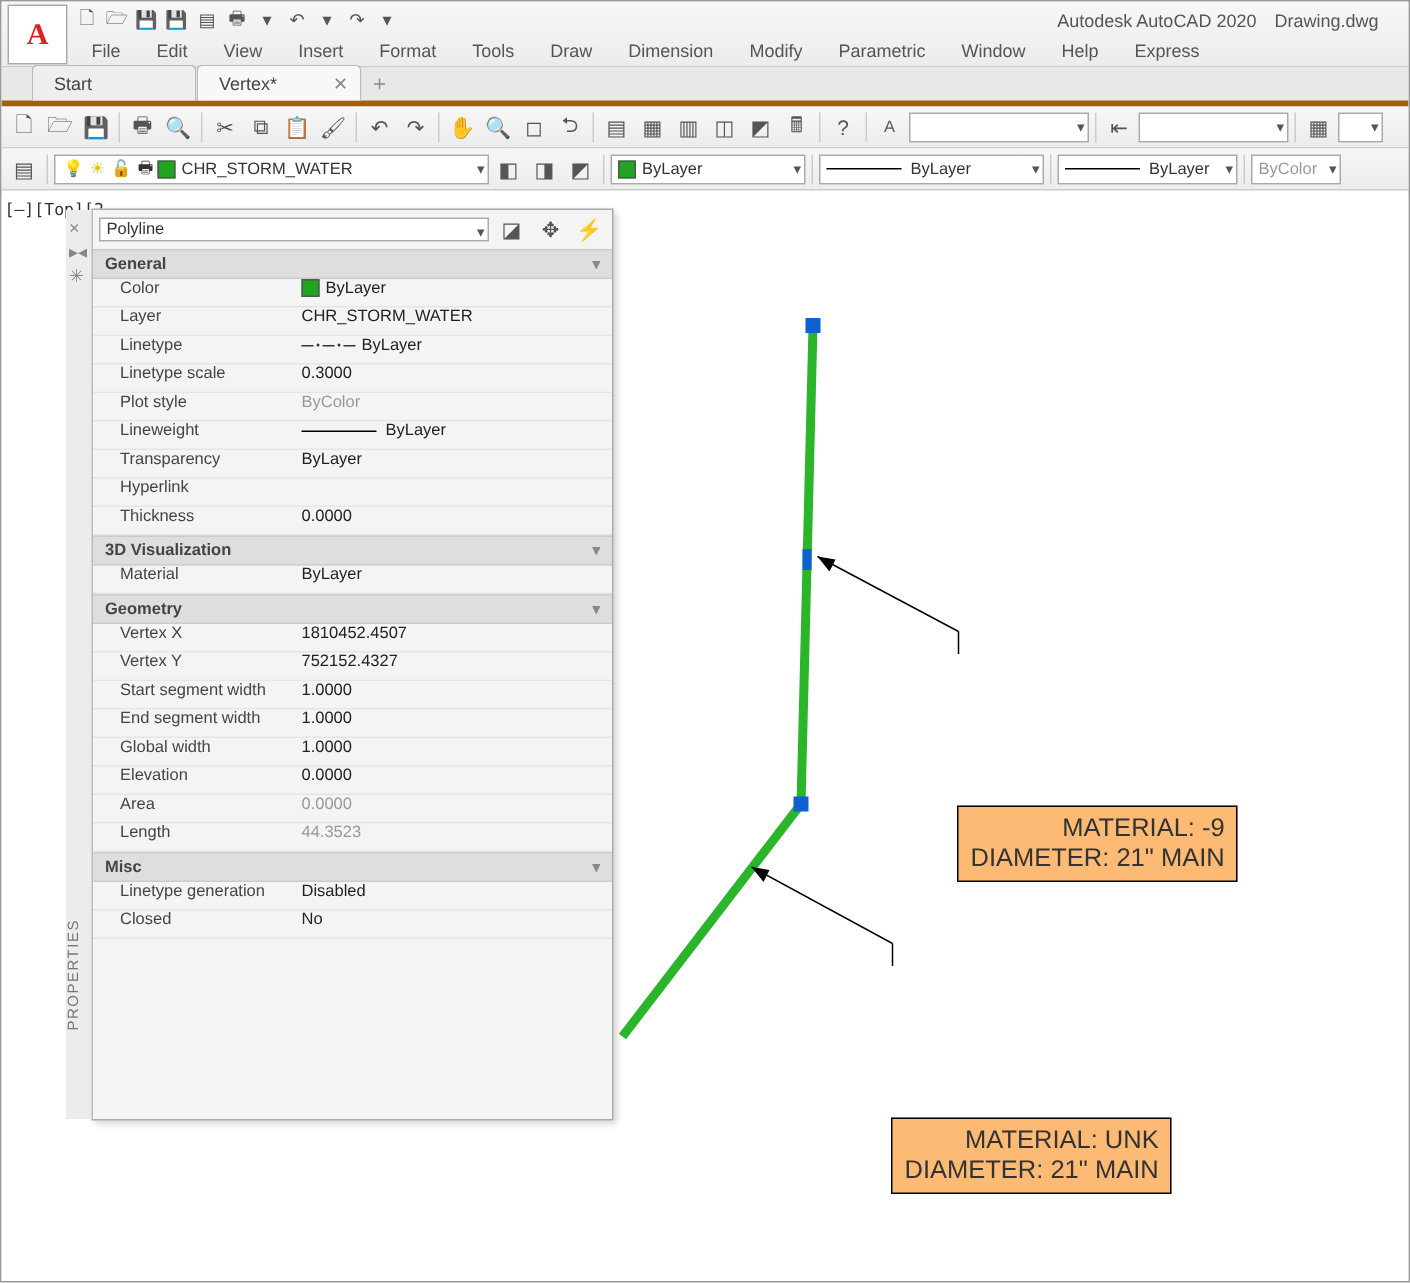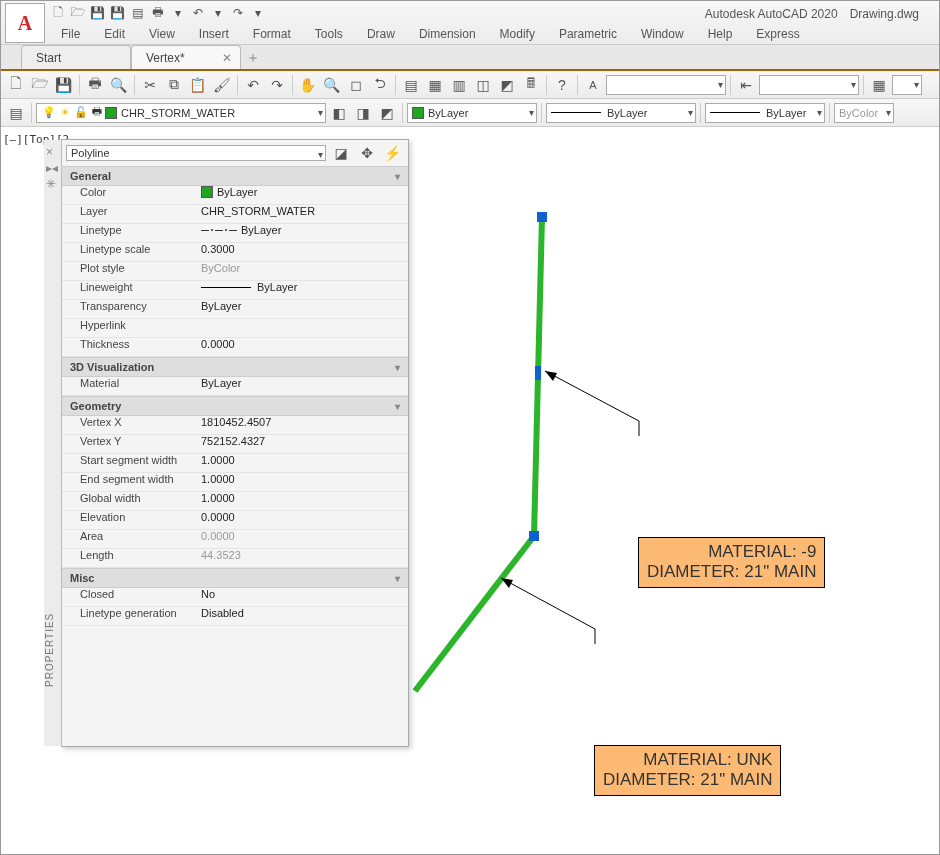--- a/index.html
+++ b/index.html
@@ -5,21 +5,21 @@
   * { box-sizing: border-box; margin:0; padding:0; }
   body { font-family: "Segoe UI", Tahoma, Arial, sans-serif; font-size:12px; color:#333; background:#fff; width:940px; height:855px; overflow:hidden; position:relative; border:1px solid #999; }
   .titlebar { height:44px; background:linear-gradient(#f7f7f7,#ececec); border-bottom:1px solid #ccc; display:flex; align-items:flex-start; }
   .app-icon { width:40px; height:40px; margin:2px 4px 0 4px; background:#fff; border:1px solid #aaa; display:flex; align-items:center; justify-content:center; }
   .app-icon span { font-family:Georgia, serif; font-size:20px; font-weight:bold; color:#d22; }
   .title-buttons { display:flex; gap:2px; padding:3px 0 0 0; }
   .tbtn { width:18px; height:18px; border:1px solid transparent; display:flex; align-items:center; justify-content:center; font-size:12px; color:#555; }
   .title-right { margin-left:auto; padding:6px 20px 0 0; color:#555; font-size:12px; display:flex; gap:12px;}
   .menubar { position:absolute; left:48px; top:24px; display:flex; gap:0; }
   .menubar div { padding:2px 12px; color:#555; }
-  .tabstrip { height:26px; background:#e8e8e8; border-bottom:2px solid #a16207; display:flex; align-items:flex-end; padding-left:20px; gap:0; }
+  .tabstrip { height:26px; background:#e8e8e8; border-bottom:4px solid #a16207; display:flex; align-items:flex-end; padding-left:20px; gap:0; }
   .doctab { height:24px; min-width:110px; padding:0 30px 0 14px; border:1px solid #bbb; border-bottom:none; border-radius:4px 4px 0 0; background:#eee; position:relative; display:flex; align-items:center; font-size:12px; color:#444;}
   .doctab.active { background:#f8f8f8; z-index:2; }
   .doctab .close { position:absolute; right:8px; top:5px; color:#888; font-size:12px; }
   .addtab { width:24px; height:22px; display:flex; align-items:center; justify-content:center; color:#888; font-size:14px; }
   .toolbar, .toolbar2 { height:28px; background:linear-gradient(#f7f7f7,#ececec); border-bottom:1px solid #ccc; display:flex; align-items:center; padding:0 4px; gap:2px; }
   .tb-btn { width:22px; height:22px; border:1px solid transparent; display:flex; align-items:center; justify-content:center; font-size:14px; color:#555; }
   .tb-sep { width:1px; height:20px; background:#ccc; margin:0 2px; }
   .tb-combo { height:20px; border:1px solid #aaa; background:#fff; display:flex; align-items:center; padding:0 14px 0 4px; font-size:11px; position:relative; min-width:80px;}
   .tb-combo::after { content:"▾"; position:absolute; right:2px; top:3px; font-size:10px; color:#555;}
   .swatch { width:12px; height:12px; background:#1fa51f; border:1px solid #555; margin-right:4px;}
@@ -315,21 +315,21 @@
   <div class="prop-row">
       <div class="k">Length</div>
       <div class="v dim">44.3523</div>
     </div>
 
   <div class="section-head">
       <span>Misc</span>
       <span class="chev">▾</span>
     </div>
   <div class="prop-row">
+      <div class="k">Linetype generation</div>
+      <div class="v">Disabled</div>
+    </div>
+  <div class="prop-row">
       <div class="k">Closed</div>
       <div class="v">No</div>
     </div>
-  <div class="prop-row">
-      <div class="k">Linetype generation</div>
-      <div class="v">Disabled</div>
-    </div>
   <div style="height:120px;"></div>
 </div>
 
 </body></html>

